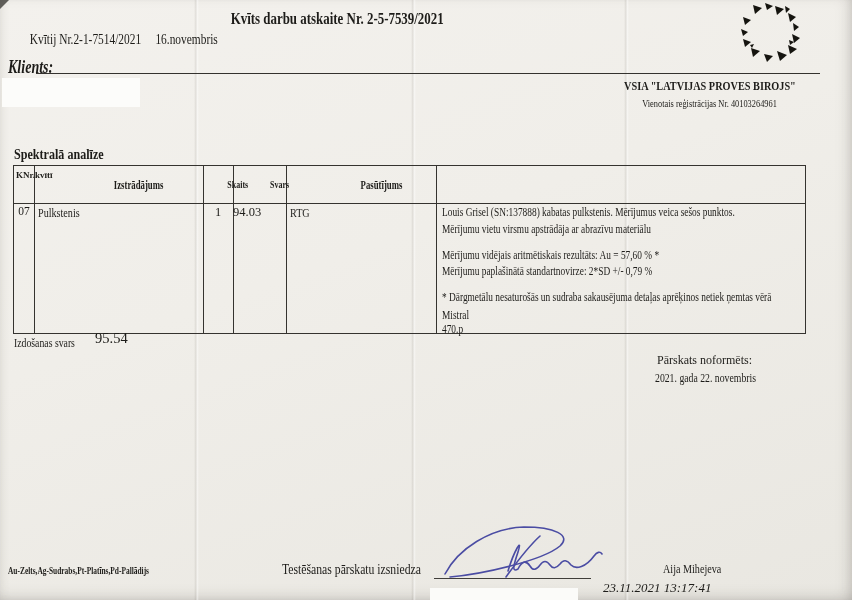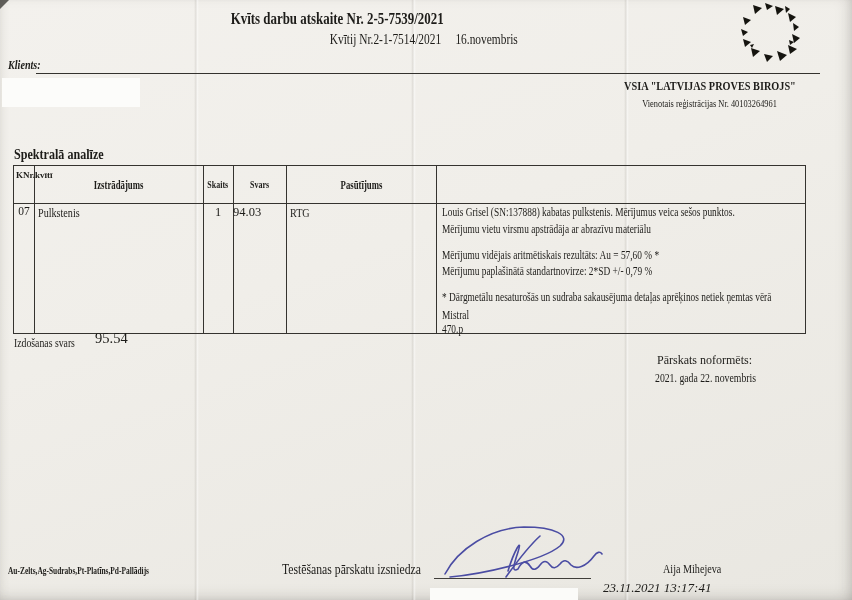--- a/index.html
+++ b/index.html
@@ -11,35 +11,35 @@
                inset 0 -9px 16px -9px rgba(60,55,50,.22),
                inset 7px 0 14px -10px rgba(60,55,50,.14);
   }
   .crease{position:absolute;top:0;bottom:0;width:5px;pointer-events:none;
     background:linear-gradient(90deg,rgba(255,255,255,0) 0%,rgba(110,104,94,.16) 42%,rgba(255,255,255,.55) 58%,rgba(255,255,255,0) 100%);}
   .corner-mark{position:absolute;left:0;top:0;width:0;height:0;
     border-top:9px solid rgba(50,48,44,.75);border-right:9px solid transparent;}
   .sqL{display:inline-block;transform:scaleX(.78);transform-origin:0 50%;white-space:pre;}
   .sqC{display:inline-block;transform:scaleX(.76);transform-origin:50% 50%;white-space:pre;}
   .title{position:absolute;left:0;top:9px;width:674px;text-align:center;font-size:17px;font-weight:bold;}
-  .subtitle{position:absolute;left:0;top:31px;width:848px;text-align:center;font-size:15px;}
+  .subtitle{position:absolute;left:0;top:31px;width:848px;text-align:left;font-size:15px;}
   .stamp{position:absolute;left:736px;top:1px;}
-  .klients{position:absolute;left:8px;top:57px;font-size:13px;font-weight:bold;font-style:italic;}
+  .klients{position:absolute;left:8px;top:57px;font-size:18px;font-weight:bold;font-style:italic;}
   .client-line{position:absolute;left:36px;top:73px;width:784px;border-top:1.6px solid #34322e;}
   .redact-a{position:absolute;left:2px;top:78px;width:138px;height:29px;background:#fcfcfa;}
   .handover{position:absolute;left:5px;top:108px;font-size:12px;font-style:italic;font-weight:600;}
   .org{position:absolute;left:570px;top:78px;width:280px;text-align:center;line-height:1.25;}
   .org-name{font-size:13.5px;font-weight:bold;}
   .org-reg{font-size:11px;margin-top:2px;}
   .section{position:absolute;left:14px;top:145px;font-size:15.5px;font-weight:bold;}
   .tbl{position:absolute;left:13px;top:165px;width:791px;height:167px;border:1.4px solid #35332f;}
   .tbl .v{position:absolute;top:0;bottom:0;border-left:1.3px solid #35332f;}
   .v1{left:20px}.v2{left:189px}.v3{left:219px}.v4{left:272px}.v5{left:422px}
   .hdiv{position:absolute;left:0;right:0;top:37px;border-top:1.3px solid #35332f;}
-  .hc{position:absolute;top:0;height:37px;display:flex;align-items:center;justify-content:center;font-weight:bold;font-size:11.5px;}
+  .hc{position:absolute;top:0;height:37px;display:flex;align-items:center;justify-content:center;font-weight:bold;font-size:11.5px;padding-left:20px;}
   .h1{left:0;width:20px;justify-content:flex-start;align-items:flex-start;padding:4px 0 0 2px;font-size:9px;line-height:1.2;}
   .h2{left:20px;width:169px}.h3{left:189px;width:30px;font-size:10.5px}
   .h4{left:219px;width:53px;font-size:10.5px}.h5{left:272px;width:150px}.h6{left:422px;width:369px}
   .c-id{position:absolute;left:0;top:39px;width:20px;text-align:center;font-size:11.5px;}
   .c-item{position:absolute;left:24px;top:39px;font-size:13px;}
   .c-count{position:absolute;left:189px;top:39px;width:30px;text-align:center;font-size:12.5px;}
   .c-weight{position:absolute;left:219px;top:39px;width:49px;text-align:left;font-size:12.5px;}
   .c-order{position:absolute;left:276px;top:39px;font-size:13px;}
   .rl{position:absolute;left:428px;font-size:13px;white-space:pre;transform:scaleX(.72);transform-origin:0 0;}
   .rl1{top:38px}.rl2{top:55px}.rl3{top:81px}.rl4{top:97px}.rl5{top:123px}.rl6{top:141px}.rl7{top:155px}

